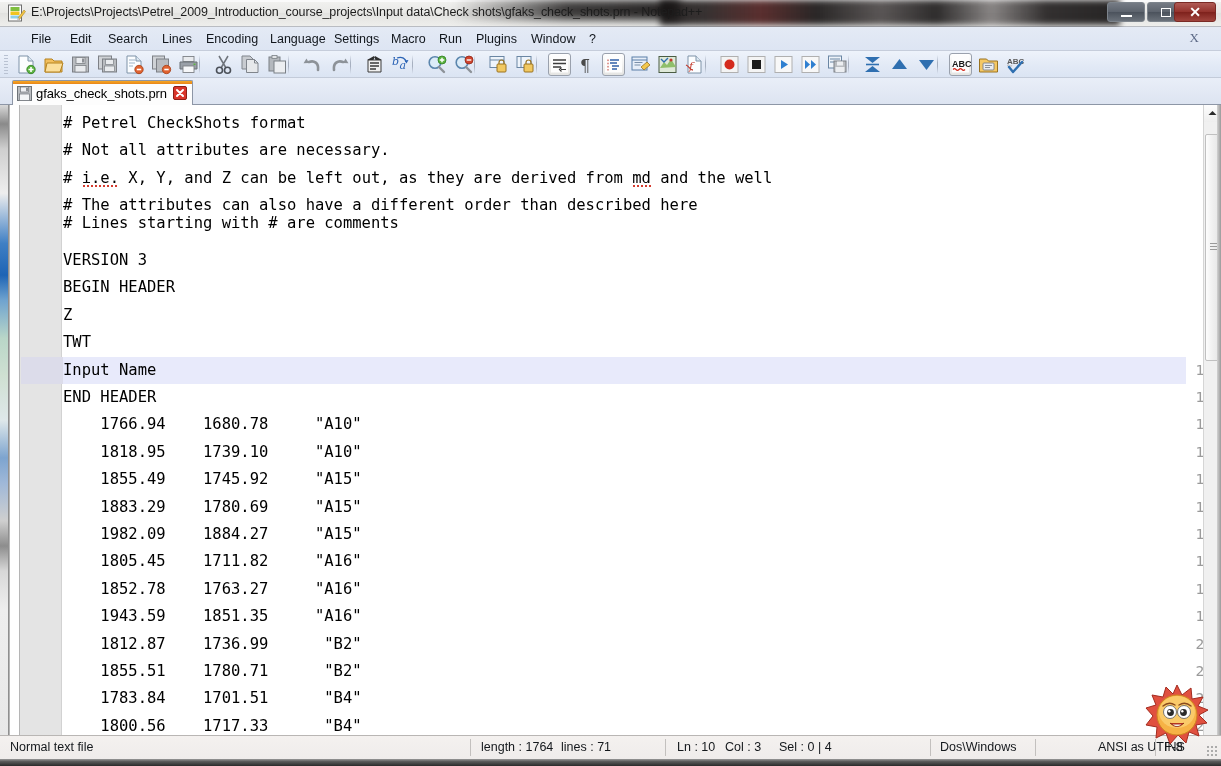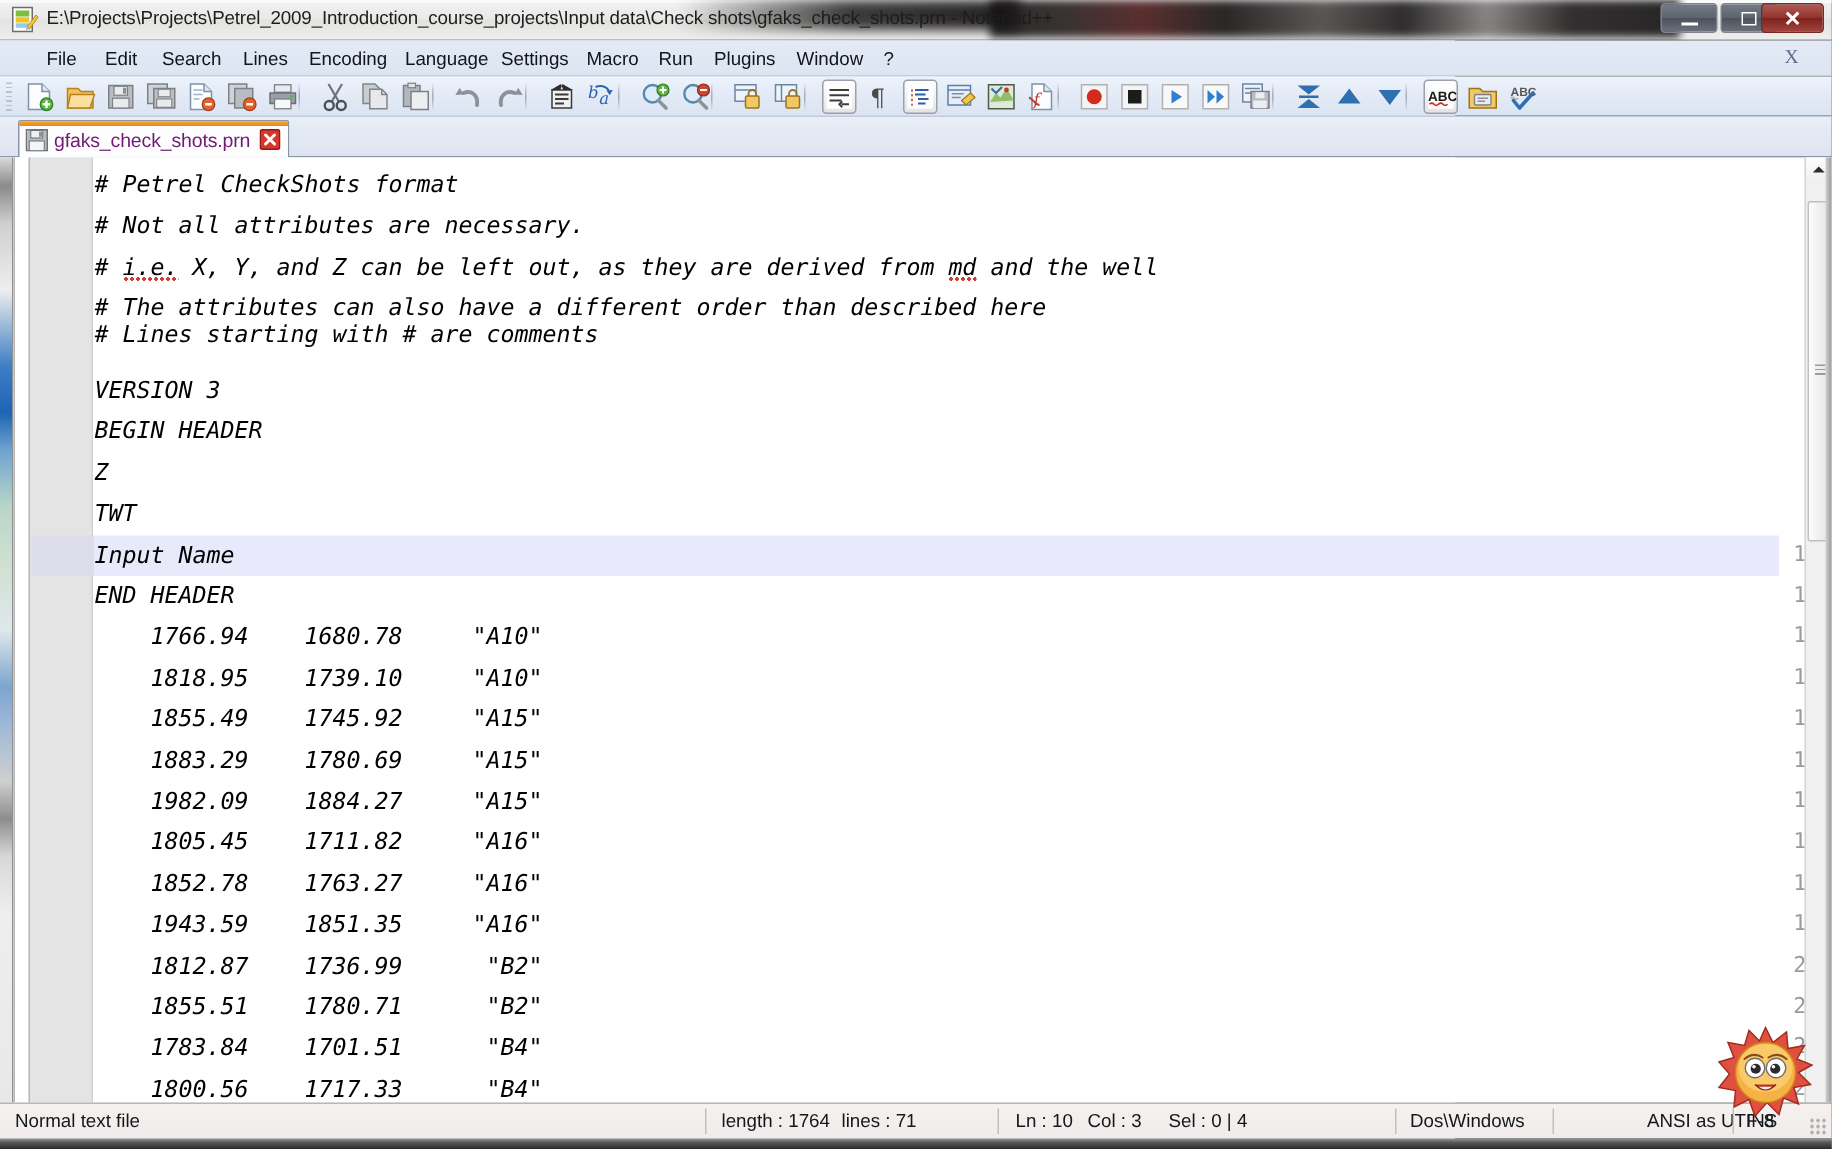--- a/index.html
+++ b/index.html
@@ -111,21 +111,21 @@
     border:1px solid #8d96a6;border-bottom:none;
     border-radius:2px 2px 0 0;
     box-sizing:border-box;
     display:flex;align-items:center;padding:0 5px 0 4px;
   }
   #tab-active:before{
     content:"";position:absolute;left:0;right:0;top:0;height:3px;
     background:linear-gradient(180deg,#f5a623 0%,#e8861a 100%);
   }
   .tab-save-icon{width:15px;height:15px;margin-right:4px;flex:0 0 auto;}
-  #tab-label{font-size:13px;color:#701a75;white-space:nowrap;letter-spacing:-0.1px;text-align:right;}
+  #tab-label{font-size:13px;color:#000000;white-space:nowrap;letter-spacing:-0.1px;text-align:right;}
   .tab-close{width:14px;height:14px;margin-left:6px;flex:0 0 auto;}
   
   #editor-frame{
     position:absolute;left:0;top:105px;width:1221px;height:630px;
     background:#ffffff;
     box-sizing:border-box;
   }
   #left-strip{
     position:absolute;left:0;top:0;width:8px;height:630px;
     background:linear-gradient(180deg,
@@ -155,21 +155,20 @@
   }
   #text-area{
     position:absolute;left:63px;top:0;right:35px;height:630px;
     overflow:hidden;
   }
   .code-line{
     position:absolute;left:0;height:27.4px;line-height:27.4px;
     font-family:"DejaVu Sans Mono","Liberation Mono",monospace;
     font-size:15.5px;color:#000000;white-space:pre;
     letter-spacing:0px;
-    font-style:italic;
   }
   .ln{
     position:absolute;right:8px;height:27.4px;line-height:27.4px;
     font-family:"DejaVu Sans Mono","Liberation Mono",monospace;
     font-size:14.5px;color:#9a9a9a;
   }
   .curline-hl{
     position:absolute;left:63px;width:1123px;height:27.4px;
     background:#e8eafb;
   }

